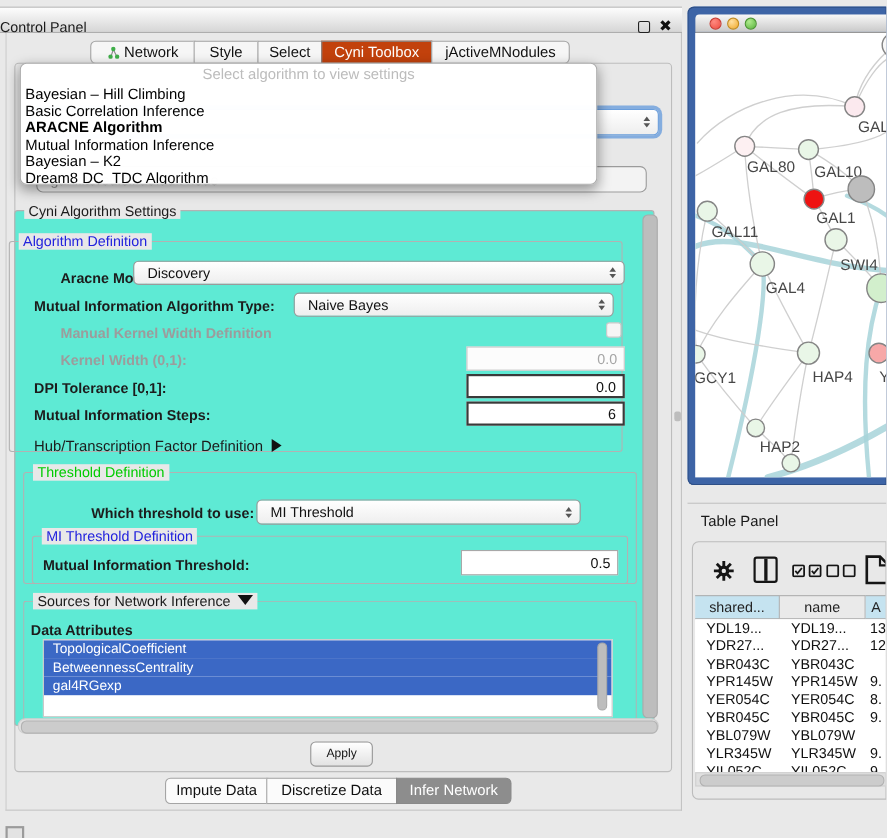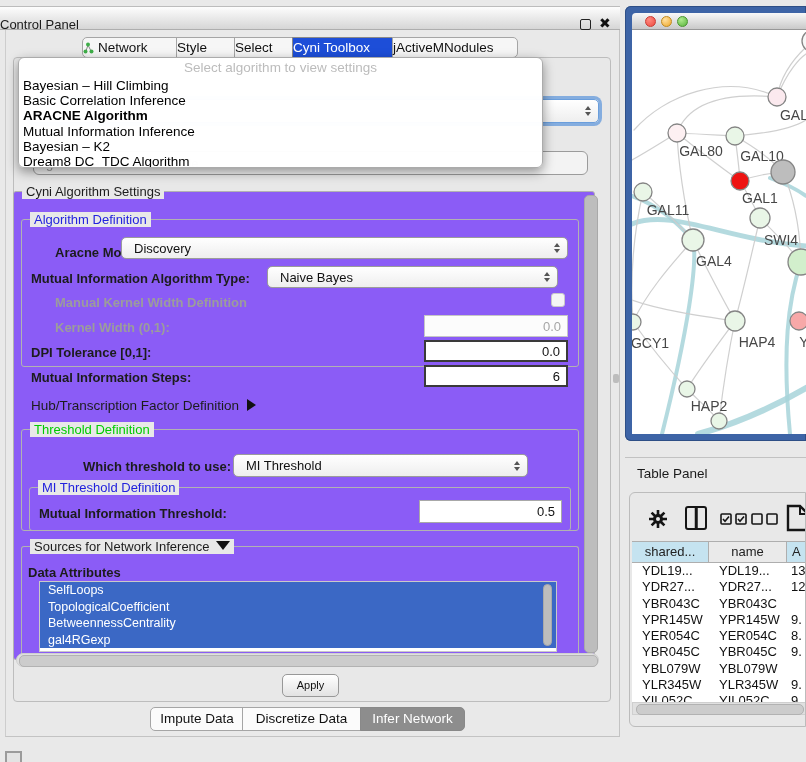--- a/index.html
+++ b/index.html
@@ -6,22 +6,22 @@
   body{font-family:"Liberation Sans","DejaVu Sans",sans-serif;background:#e9e9e9;}
   #root{position:relative;width:806px;height:762px;overflow:hidden;background:#e9e9e9;}
   .abs{position:absolute;box-sizing:border-box;}
   
   .cp-titlebar{left:0;top:6px;width:620px;height:24px;background:linear-gradient(#fdfdfd,#d6d6d6);border-top:1px solid #bcbcbc;border-bottom:1px solid #aeaeae;}
   .cp-title{left:0;top:10px;font-size:13px;color:#1a1a1a;}
   .float-btn{left:580px;top:12px;width:11px;height:11px;border:1.5px solid #222;border-radius:2px;background:transparent;}
   .close-btn{left:599px;top:8px;font-size:14px;font-weight:bold;color:#111;}
   .cp-body{left:5px;top:30px;width:615px;height:707px;background:#e9e9e9;border-left:1px solid #cdcdcd;border-right:1px solid #c3c3c3;border-bottom:1px solid #c3c3c3;}
   
-  .tab{top:37px;height:21px;background:#f6f6f6;border:1px solid #a5a5a5;text-align:left;font-size:13.5px;line-height:19px;color:#111;}
-  .tab.sel{background:#1d4ed8;color:#fff;border-color:#898989;}
+  .tab{top:37px;height:21px;background:#f6f6f6;border:1px solid #a5a5a5;text-align:center;font-size:13.5px;line-height:19px;color:#111;}
+  .tab.sel{background:#c2410c;color:#fff;border-color:#898989;}
   .btab{top:707px;height:24px;background:#fbfbfb;border:1px solid #a5a5a5;text-align:center;font-size:13.5px;line-height:22px;color:#111;}
   .btab.sel{background:#8d8d8d;color:#fff;border-color:#898989;}
   
   .inner-panel{left:13px;top:57px;width:598px;height:645px;background:#e8e8e8;border:1px solid #bdbdbd;border-radius:4px;}
   
   .combo{background:linear-gradient(#ffffff,#eeeeee);border:1px solid #9b9b9b;border-radius:5px;font-size:13px;color:#111;display:flex;align-items:center;padding:0 22px 0 12px;white-space:nowrap;overflow:hidden;}
   .combo.focusring{box-shadow:0 0 0 3px rgba(106,158,220,.8);border-color:#6a9edc;}
   .combo.dim{color:#9a9a9a;background:#f3f3f3;}
   .stepper{position:absolute;right:7px;top:50%;transform:translateY(-50%);display:flex;flex-direction:column;gap:2px;}
   .tri-up{width:0;height:0;border-left:3.5px solid transparent;border-right:3.5px solid transparent;border-bottom:4.5px solid #555;}
@@ -119,27 +119,27 @@
     <div>
         <div class="dd-item">Bayesian – Hill Climbing</div>
         <div class="dd-item">Basic Correlation Inference</div>
         <div class="dd-item bold">ARACNE Algorithm</div>
         <div class="dd-item">Mutual Information Inference</div>
         <div class="dd-item">Bayesian – K2</div>
         <div class="dd-item">Dream8 DC_TDC Algorithm</div>
       </div>
   </div>
 
-  <div class="abs gbox" style="left:13px;top:191px;width:582px;height:469px;background:#8b5cf6;">
+  <div class="abs gbox" style="left:13px;top:191px;width:582px;height:469px;background:#5eead4;">
     <span class="gtitle">Cyni Algorithm Settings</span>
   </div>
 
   <div class="abs vscroll-thumb" style="left:584px;top:195px;width:14px;height:458px;"></div>
 
-  <div class="abs gbox" style="left:21px;top:219px;width:558px;height:148px;">
+  <div class="abs gbox" style="left:8px;top:219px;width:558px;height:192px;">
     <span class="gtitle blue">Algorithm Definition</span>
   </div>
   <span class="abs lbl" style="left:31px;top:245px;margin-left:24px;">Aracne Mode:</span>
   <div class="abs combo" style="left:121px;top:237px;width:447px;height:22px;">
     <span>Discovery</span>
     <span class="stepper">
         <i class="tri-up"></i>
         <i class="tri-dn"></i>
       </span>
   </div>
@@ -177,21 +177,20 @@
     <span class="gtitle blue">MI Threshold Definition</span>
   </div>
   <span class="abs lbl" style="left:39px;top:506px;">Mutual Information Threshold:</span>
   <input class="abs field" style="left: 419px; top: 500px; width: 143px; height: 23px;" readonly="" value="0.5">
 
   <div class="abs gbox" style="left:21px;top:546px;width:558px;height:112px;border-bottom:none;">
     <span class="gtitle"><span>Sources for Network Inference</span><span class="tri-down"></span></span>
   </div>
   <span class="abs lbl" style="left:28px;top:565px;">Data Attributes</span>
   <div class="abs attr-list" style="left:39px;top:581px;width:518px;height:71px;">
-      <div class="attr-item">SelfLoops</div>
       <div class="attr-item">TopologicalCoefficient</div>
       <div class="attr-item">BetweennessCentrality</div>
       <div class="attr-item">gal4RGexp</div>
     </div>
   <div class="abs vscroll-thumb" style="left:543px;top:584px;width:9px;height:62px;"></div>
 
   <div class="abs hscroll-track" style="left:16px;top:653px;width:583px;height:14px;">
     <div class="hscroll-thumb" style="position:absolute;left:2px;top:1px;width:577px;height:10px;"></div>
   </div>
 

